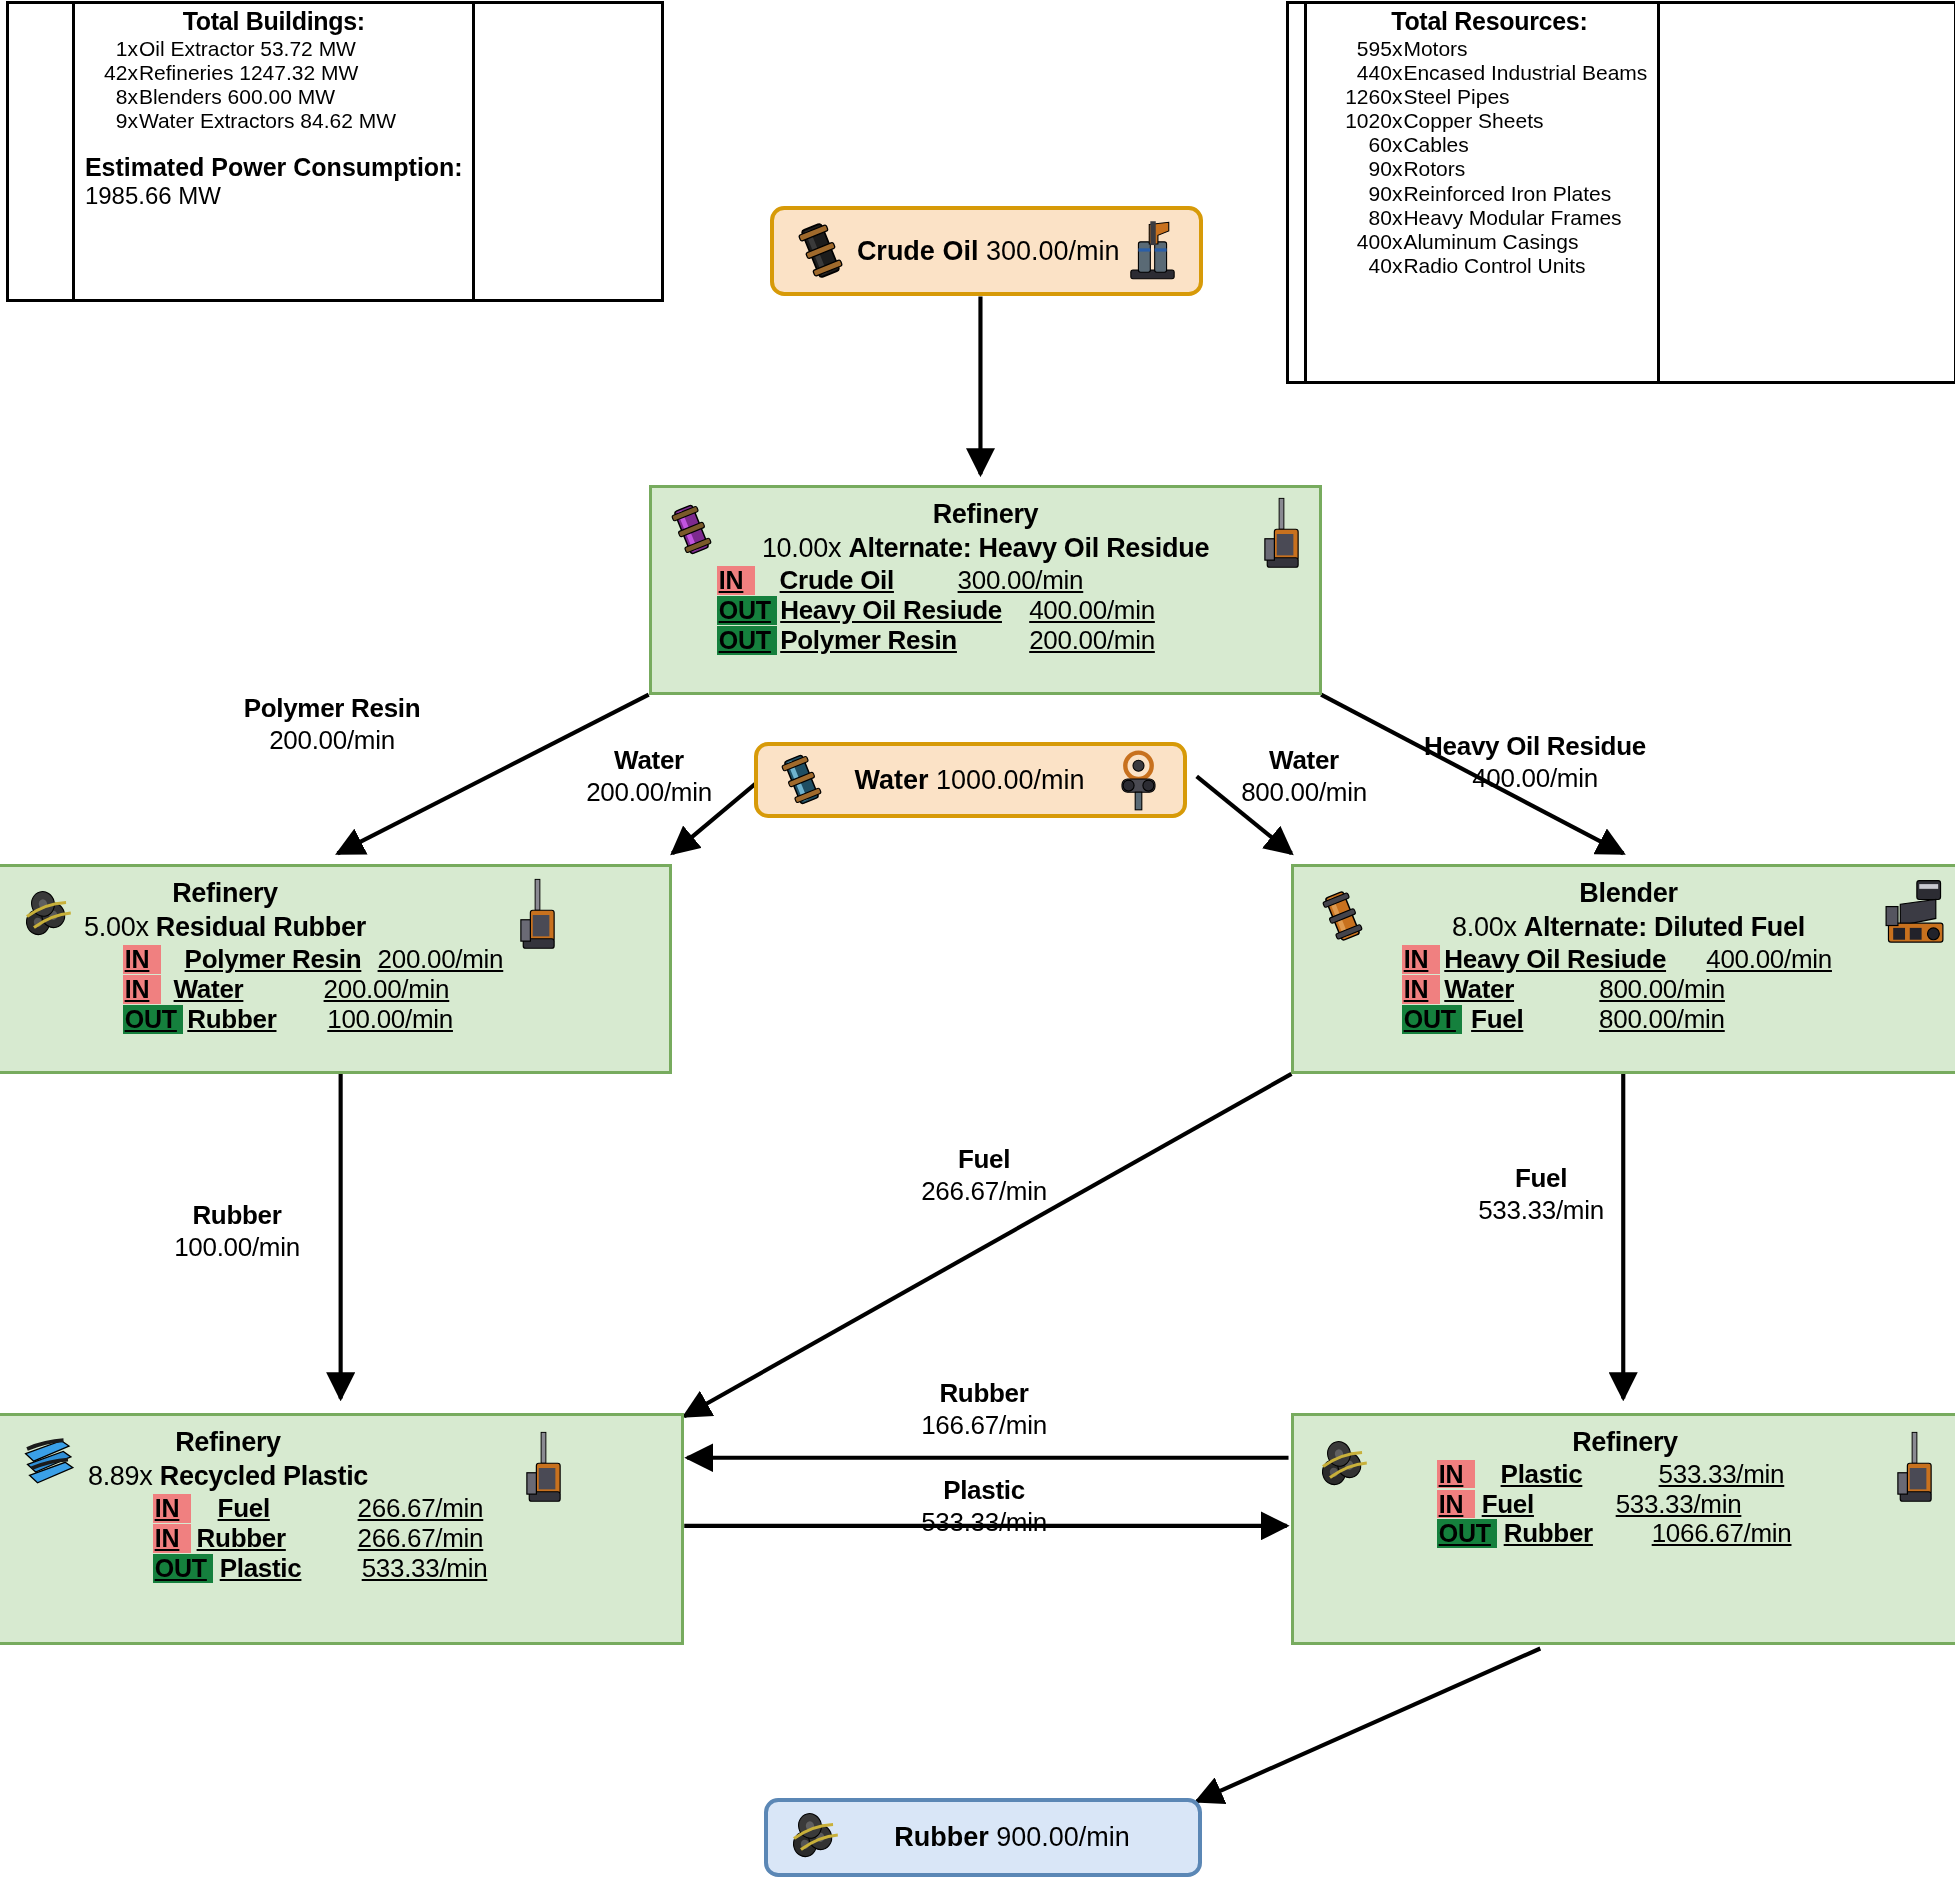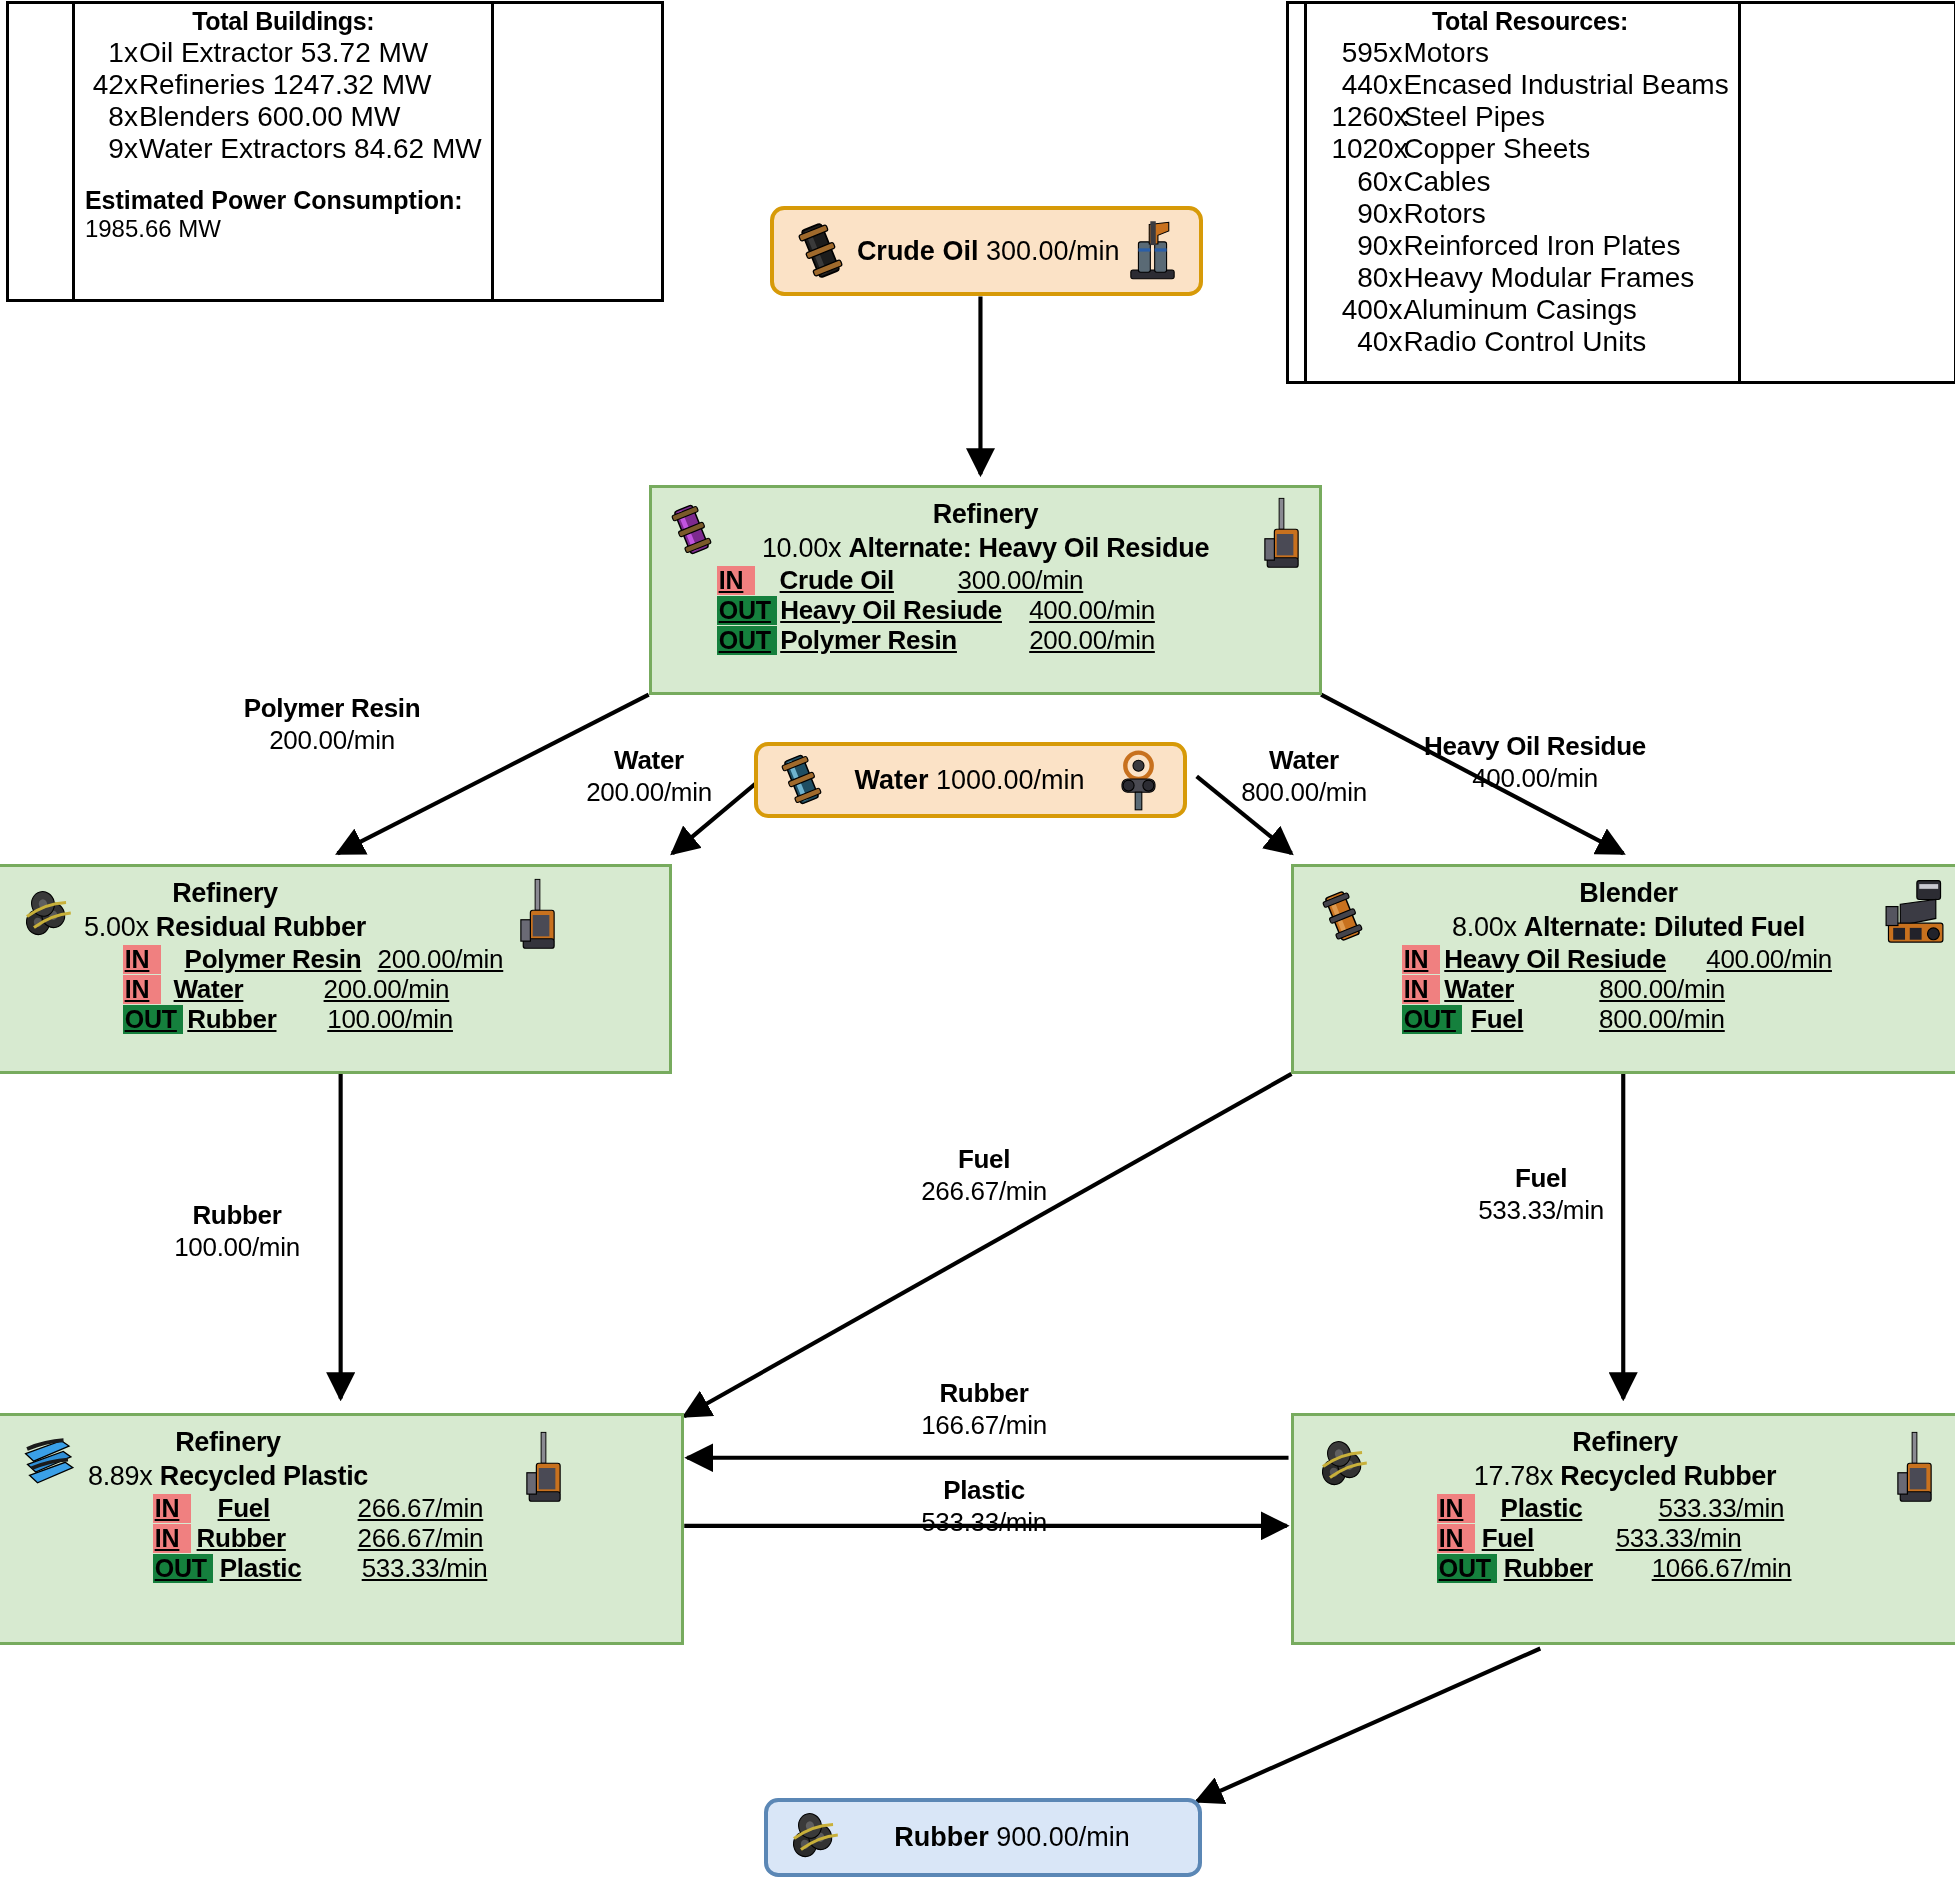--- a/index.html
+++ b/index.html
@@ -7,21 +7,21 @@
        font-family:"Liberation Sans","DejaVu Sans",sans-serif;}
 
   
   .legend{position:absolute;border:3.6px solid #000;background:#fff;display:flex;}
   .legend .spacer{border-right:3.6px solid #000;}
   .legend .spacer.last{border-right:none;border-left:3.6px solid #000;}
   .legend .body{padding:2.4px 9.5px 8.3px 9.5px;}
   .legend h2{margin:0 0 1.2px 0;font-size:25px;font-weight:bold;text-align:center;
              letter-spacing:-0.3px;}
   .legend ul{list-style:none;margin:0;padding:0;}
-  .legend li{font-size:28px;line-height:1.15;white-space:nowrap;display:flex;}
+  .legend li{font-size:21px;line-height:1.15;white-space:nowrap;display:flex;}
   .legend li .qty{display:inline-block;text-align:right;}
   .legend li .nm{margin-left:1px;}
   .legend .gap{height:20px;}
   .legend .sub{font-size:25px;font-weight:bold;margin:0;}
   .legend .subval{font-size:24px;}
 
   #buildings-legend{left:6px;top:1.2px;width:604px;height:295px;padding-left:48px;}
   #buildings-legend .spacer{width:15.4px;}
   #buildings-legend .spacer.last{width:36px;}
   #buildings-legend li .qty{width:53px;}
@@ -465,24 +465,20 @@
   <span class="ico right" style="right:16.6px;top:14.2px;">
     <svg width="49" height="76" viewBox="0 0 40 64">
       <rect x="18" y="2" width="4" height="26" fill="#8a8a92" stroke="#000" stroke-width=".8"></rect>
       <rect x="14" y="28" width="20" height="26" rx="2" fill="#c8711e" stroke="#000"></rect>
       <rect x="16" y="32" width="14" height="18" fill="#4a4a55"></rect>
       <rect x="8" y="52" width="26" height="8" rx="2" fill="#34343c" stroke="#000"></rect>
       <rect x="6" y="36" width="8" height="18" fill="#6a6a75" stroke="#000"></rect>
     </svg>
   </span>
   <div class="title">Refinery</div>
-  <div class="recipe">
-    <span>17.78x</span>
-    <b>Recycled Rubber</b>
-  </div>
   <div class="rows" style="margin-left:143px;">
     <div class="row">
       <span class="tag in" style="width:34px;">IN</span>
       <span class="mat" style="margin-left:26px;width:158px;">Plastic</span>
       <span class="rate">533.33/min</span>
     </div>
     <div class="row">
       <span class="tag in" style="width:34px;">IN</span>
       <span class="mat" style="margin-left:7.1px;width:134px;">Fuel</span>
       <span class="rate">533.33/min</span>

